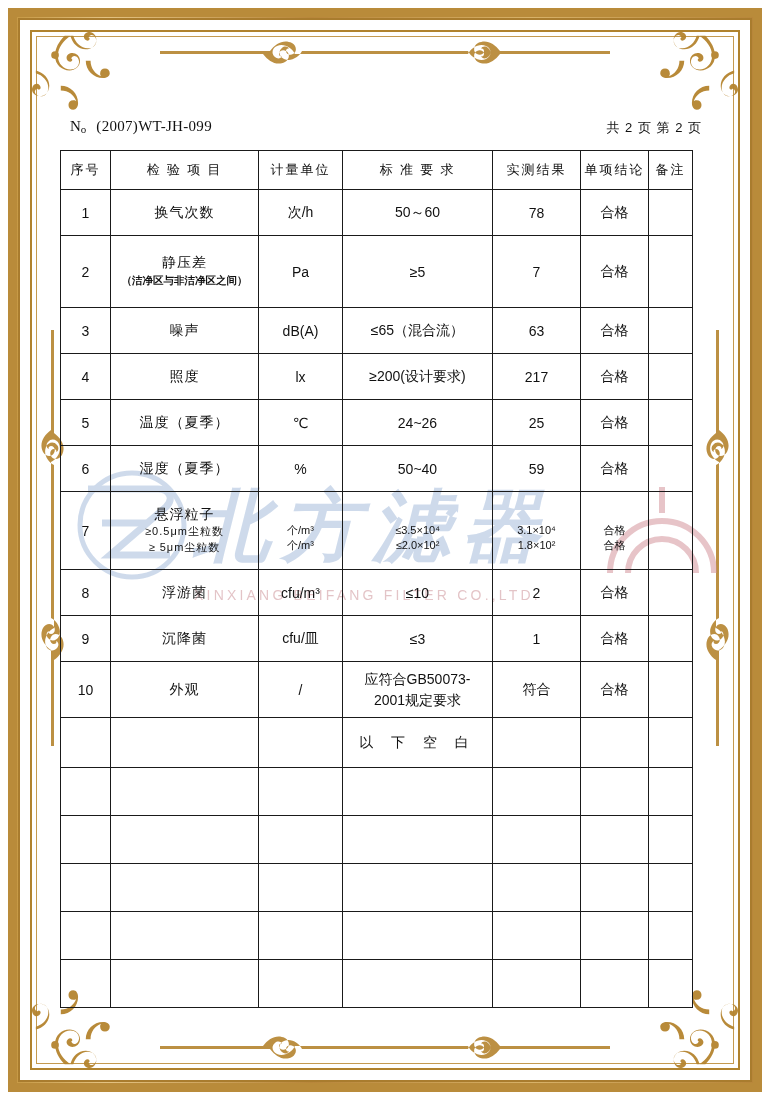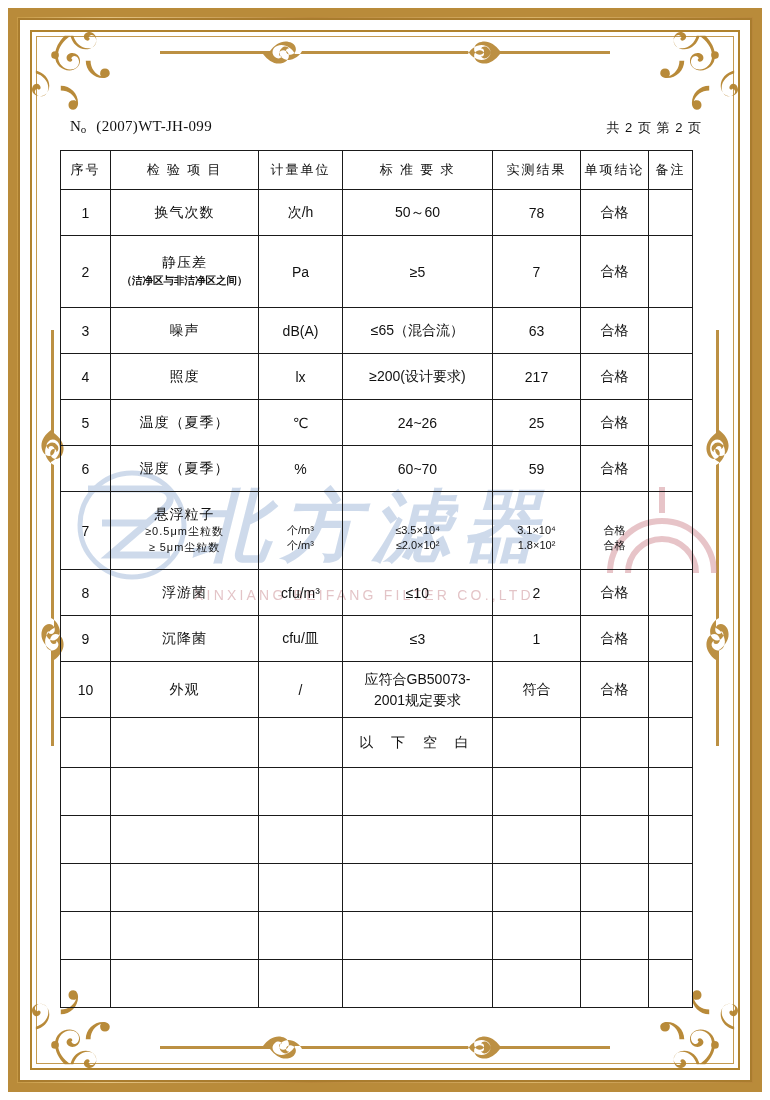--- a/index.html
+++ b/index.html
@@ -394,21 +394,21 @@
           <td class="cell-std">24~26</td>
           <td class="cell-res">25</td>
           <td class="cell-judge">合格</td>
           <td></td>
         </tr>
 
         <tr class="row-h">
           <td class="cell-no">6</td>
           <td class="cell-item">湿度（夏季）</td>
           <td class="cell-unit">%</td>
-          <td class="cell-std">60~70</td>
+          <td class="cell-std">50~40</td>
           <td class="cell-res">59</td>
           <td class="cell-judge">合格</td>
           <td></td>
         </tr>
 
         <tr style="height:78px">
           <td class="cell-no">7</td>
           <td class="cell-item">
             <span>悬浮粒子</span>
             <span class="small-line">≥0.5μm尘粒数</span>

